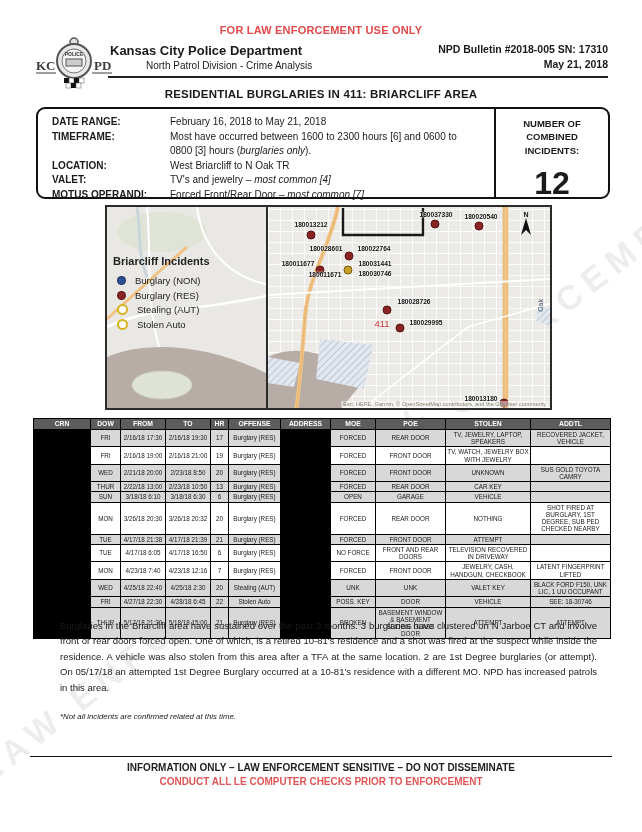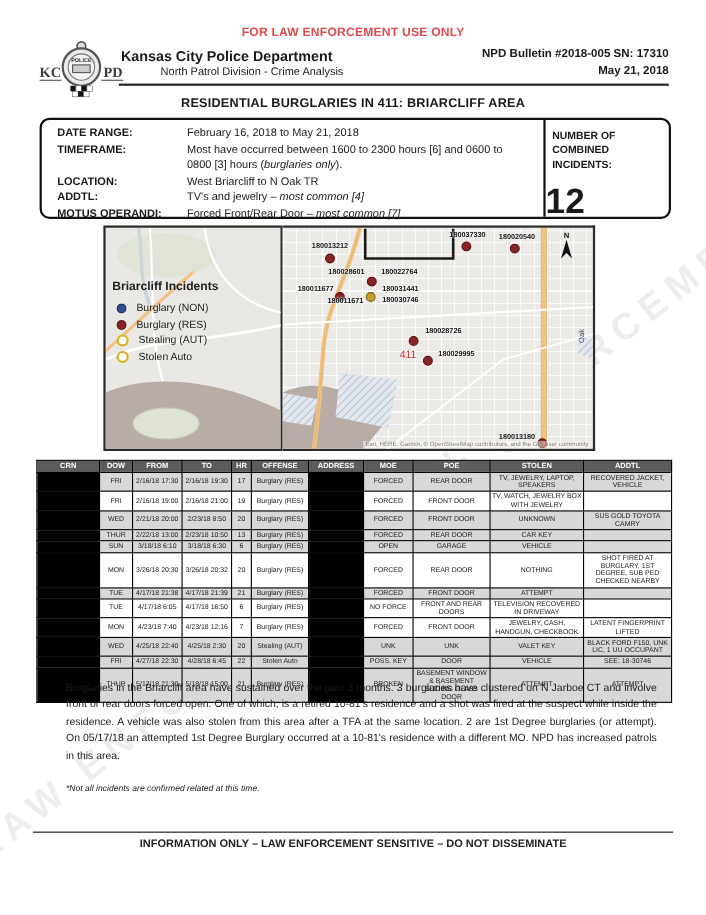--- a/index.html
+++ b/index.html
@@ -29,27 +29,27 @@
   .doc-title{position:absolute;top:88px;left:0;width:100%;text-align:center;
       font-size:11.5px;font-weight:bold;letter-spacing:.2px;}
 
   
   .summary-box{position:absolute;top:107px;left:36px;width:570px;height:88px;
       border:2px solid #111;border-radius:9px;display:flex;}
   .summary-left{flex:1;padding:6px 8px 4px 14px;}
   .sum-row{display:flex;font-size:10px;line-height:1.45;}
   .sum-label{width:118px;font-weight:bold;flex:none;}
   .sum-val{flex:1;padding-right:6px;}
-  .summary-right{width:112px;border-left:2px solid #111;text-align:left;
+  .summary-right{width:112px;border-left:2px solid #111;text-align:center;
       padding-top:8px;flex:none;}
   .inc-label{font-size:9.5px;font-weight:bold;line-height:1.4;padding:0 6px;}
   .inc-count{font-size:32px;font-weight:bold;margin-top:8px;}
 
   
-  .map-wrap{position:absolute;top:205px;left:94px;width:447px;height:205px;display:flex;}
+  .map-wrap{position:absolute;top:205px;left:105px;width:447px;height:205px;display:flex;}
   .map-left{position:relative;width:163px;height:205px;border:2px solid #2b2b2b;
       background:#eae8e4;overflow:hidden;box-sizing:border-box;}
   .map-right{position:relative;width:284px;height:205px;border:2px solid #2b2b2b;
       border-left:none;background:#eceae6;overflow:hidden;box-sizing:border-box;
       background-image:
         repeating-linear-gradient(0deg,rgba(255,255,255,.8) 0 1px,transparent 1px 11px),
         repeating-linear-gradient(90deg,rgba(255,255,255,.8) 0 1px,transparent 1px 12px);}
   .map-svg{position:absolute;left:0;top:0;}
   .legend-title{position:absolute;left:6px;top:48px;font-size:11px;font-weight:600;color:#222;}
   .legend-item{position:absolute;left:10px;display:flex;align-items:center;}
@@ -148,21 +148,21 @@
         </div>
         <div class="sum-row">
           <div class="sum-label">TIMEFRAME:</div>
           <div class="sum-val"><span>Most have occurred between 1600 to 2300 hours [6] and 0600 to 0800 [3] hours (</span><i>burglaries only</i><span>).</span></div>
         </div>
         <div class="sum-row">
           <div class="sum-label">LOCATION:</div>
           <div class="sum-val"><span>West Briarcliff to N Oak TR</span></div>
         </div>
         <div class="sum-row">
-          <div class="sum-label">ADDTL:</div>
+          <div class="sum-label">VALET:</div>
           <div class="sum-val"><span>TV's and jewelry – </span><i>most common [4]</i></div>
         </div>
         <div class="sum-row">
           <div class="sum-label">MOTUS OPERANDI:</div>
           <div class="sum-val"><span>Forced Front/Rear Door – </span><i>most common [7]</i></div>
         </div>
       </div>
     <div class="summary-right">
       <div class="inc-label">NUMBER OF COMBINED INCIDENTS:</div>
       <div class="inc-count">12</div>
@@ -442,14 +442,15 @@
           <td>ATTEMPT</td>
         </tr>
       </tbody>
   </table>
 
   <div class="addl-par z">Burglaries in the Briarcliff area have sustained over the past 3 months. 3 burglaries have clustered on N Jarboe CT and involve front or rear doors forced open. One of which, is a retired 10-81's residence and a shot was fired at the suspect while inside the residence. A vehicle was also stolen from this area after a TFA at the same location. 2 are 1st Degree burglaries (or attempt). On 05/17/18 an attempted 1st Degree Burglary occurred at a 10-81's residence with a different MO. NPD has increased patrols in this area.</div>
   <div class="footnote z">*Not all incidents are confirmed related at this time.</div>
 
   <div class="footer-rule"></div>
   <div class="footer-l1 z">INFORMATION ONLY – LAW ENFORCEMENT SENSITIVE – DO NOT DISSEMINATE</div>
+  <div class="footer-l2 z">CONDUCT ALL LE COMPUTER CHECKS PRIOR TO ENFORCEMENT</div>
 
 </div>
 
 </body></html>

